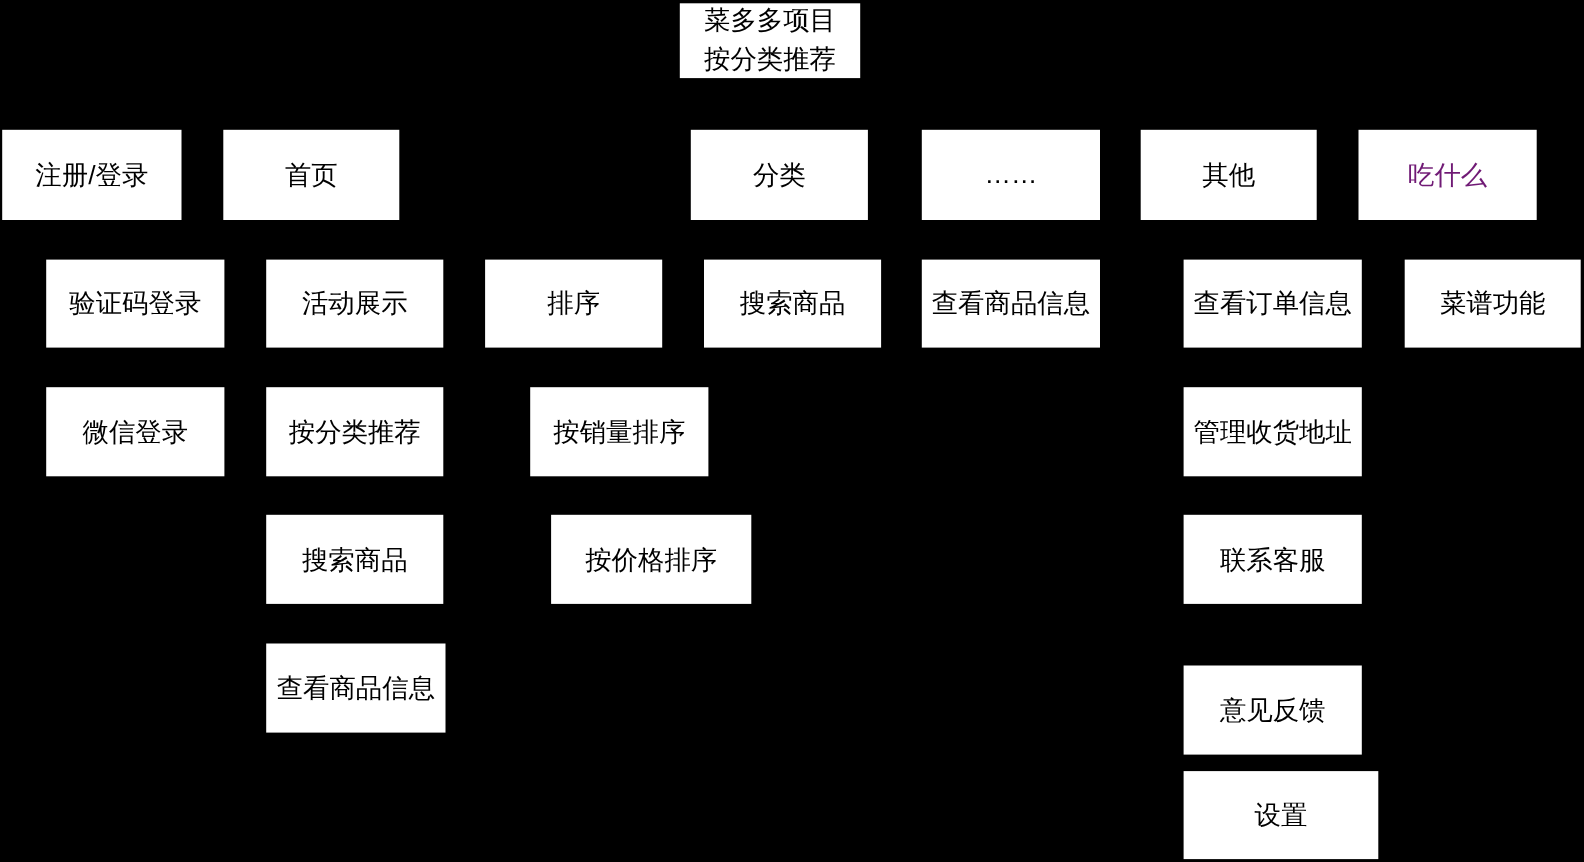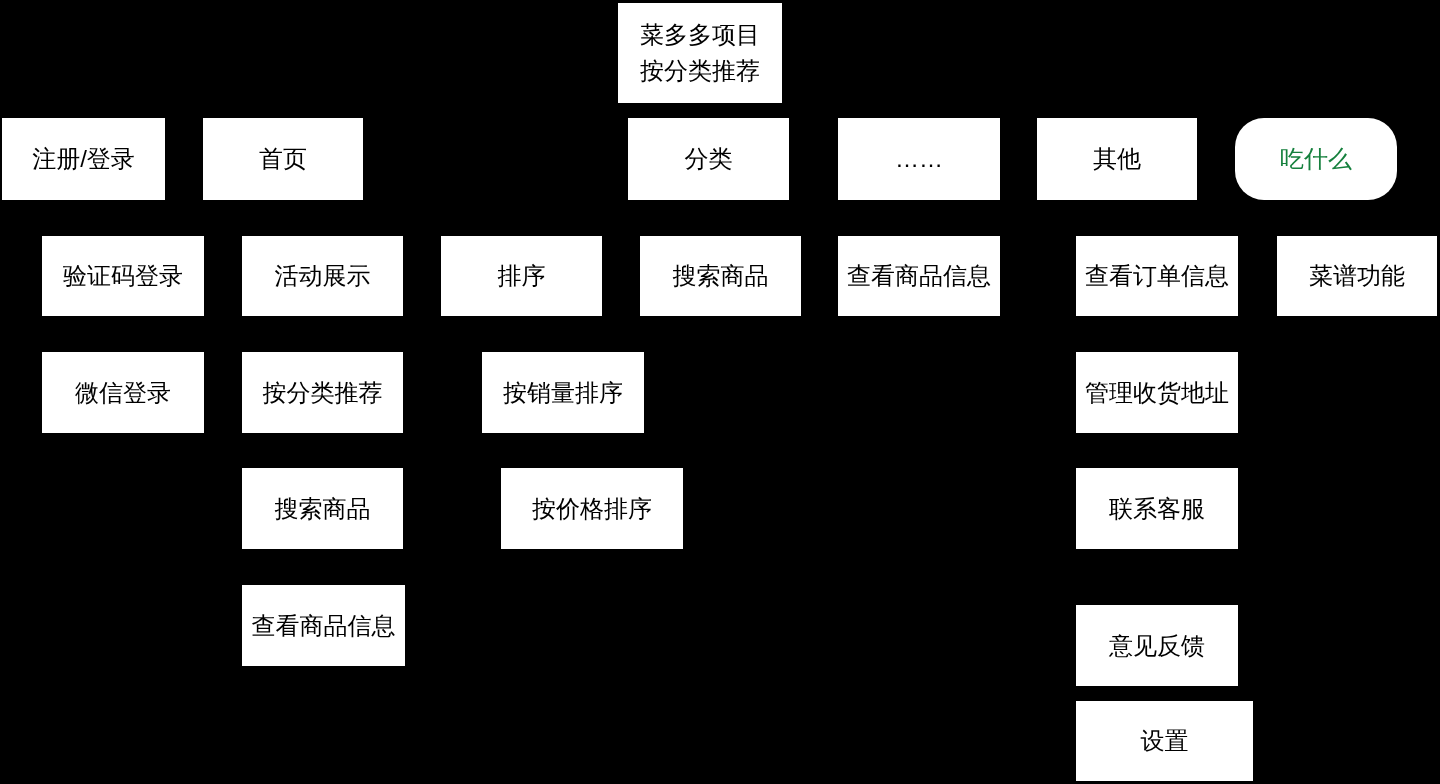--- a/index.html
+++ b/index.html
@@ -31,30 +31,30 @@
     flex-direction: column;
   }
   .node.multiline .line {
     line-height: 36px;
   }
 </style>
 </head>
 <body>
 
 <div id="diagram-canvas" style="background: rgb(0, 0, 0);">
-    <div class="node multiline" style="left: 618px; top: 3px; width: 164px; height: 100px; background: rgb(255, 255, 255); color: rgb(0, 0, 0); justify-content: center;">
+    <div class="node multiline" style="left: 618px; top: 3px; width: 164px; height: 68px; background: rgb(255, 255, 255); color: rgb(0, 0, 0); justify-content: center;">
       <div class="line">菜多多项目</div>
       <div class="line">按分类推荐</div>
     </div>
     <div class="node" style="left: 2px; top: 118px; width: 163px; height: 82px; background: rgb(255, 255, 255); color: rgb(0, 0, 0);">注册/登录</div>
     <div class="node" style="left: 203px; top: 118px; width: 160px; height: 82px; background: rgb(255, 255, 255); color: rgb(0, 0, 0);">首页</div>
     <div class="node" style="left: 628px; top: 118px; width: 161px; height: 82px; background: rgb(255, 255, 255); color: rgb(0, 0, 0);">分类</div>
     <div class="node" style="left: 838px; top: 118px; width: 162px; height: 82px; background: rgb(255, 255, 255); color: rgb(0, 0, 0);">……</div>
     <div class="node" style="left: 1037px; top: 118px; width: 160px; height: 82px; background: rgb(255, 255, 255); color: rgb(0, 0, 0);">其他</div>
-    <div class="node" style="left: 1235px; top: 118px; width: 162px; height: 82px; background: rgb(255, 255, 255); color: #15803d; border-radius: 29px;">吃什么</div>
+    <div class="node" style="left: 1235px; top: 118px; width: 162px; height: 82px; background: rgb(255, 255, 255); color: #701a75;">吃什么</div>
     <div class="node" style="left: 42px; top: 236px; width: 162px; height: 80px; background: rgb(255, 255, 255); color: rgb(0, 0, 0);">验证码登录</div>
     <div class="node" style="left: 242px; top: 236px; width: 161px; height: 80px; background: rgb(255, 255, 255); color: rgb(0, 0, 0);">活动展示</div>
     <div class="node" style="left: 441px; top: 236px; width: 161px; height: 80px; background: rgb(255, 255, 255); color: rgb(0, 0, 0);">排序</div>
     <div class="node" style="left: 640px; top: 236px; width: 161px; height: 80px; background: rgb(255, 255, 255); color: rgb(0, 0, 0);">搜索商品</div>
     <div class="node" style="left: 838px; top: 236px; width: 162px; height: 80px; background: rgb(255, 255, 255); color: rgb(0, 0, 0);">查看商品信息</div>
     <div class="node" style="left: 1076px; top: 236px; width: 162px; height: 80px; background: rgb(255, 255, 255); color: rgb(0, 0, 0);">查看订单信息</div>
     <div class="node" style="left: 1277px; top: 236px; width: 160px; height: 80px; background: rgb(255, 255, 255); color: rgb(0, 0, 0);">菜谱功能</div>
     <div class="node" style="left: 42px; top: 352px; width: 162px; height: 81px; background: rgb(255, 255, 255); color: rgb(0, 0, 0);">微信登录</div>
     <div class="node" style="left: 242px; top: 352px; width: 161px; height: 81px; background: rgb(255, 255, 255); color: rgb(0, 0, 0);">按分类推荐</div>
     <div class="node" style="left: 482px; top: 352px; width: 162px; height: 81px; background: rgb(255, 255, 255); color: rgb(0, 0, 0);">按销量排序</div>

